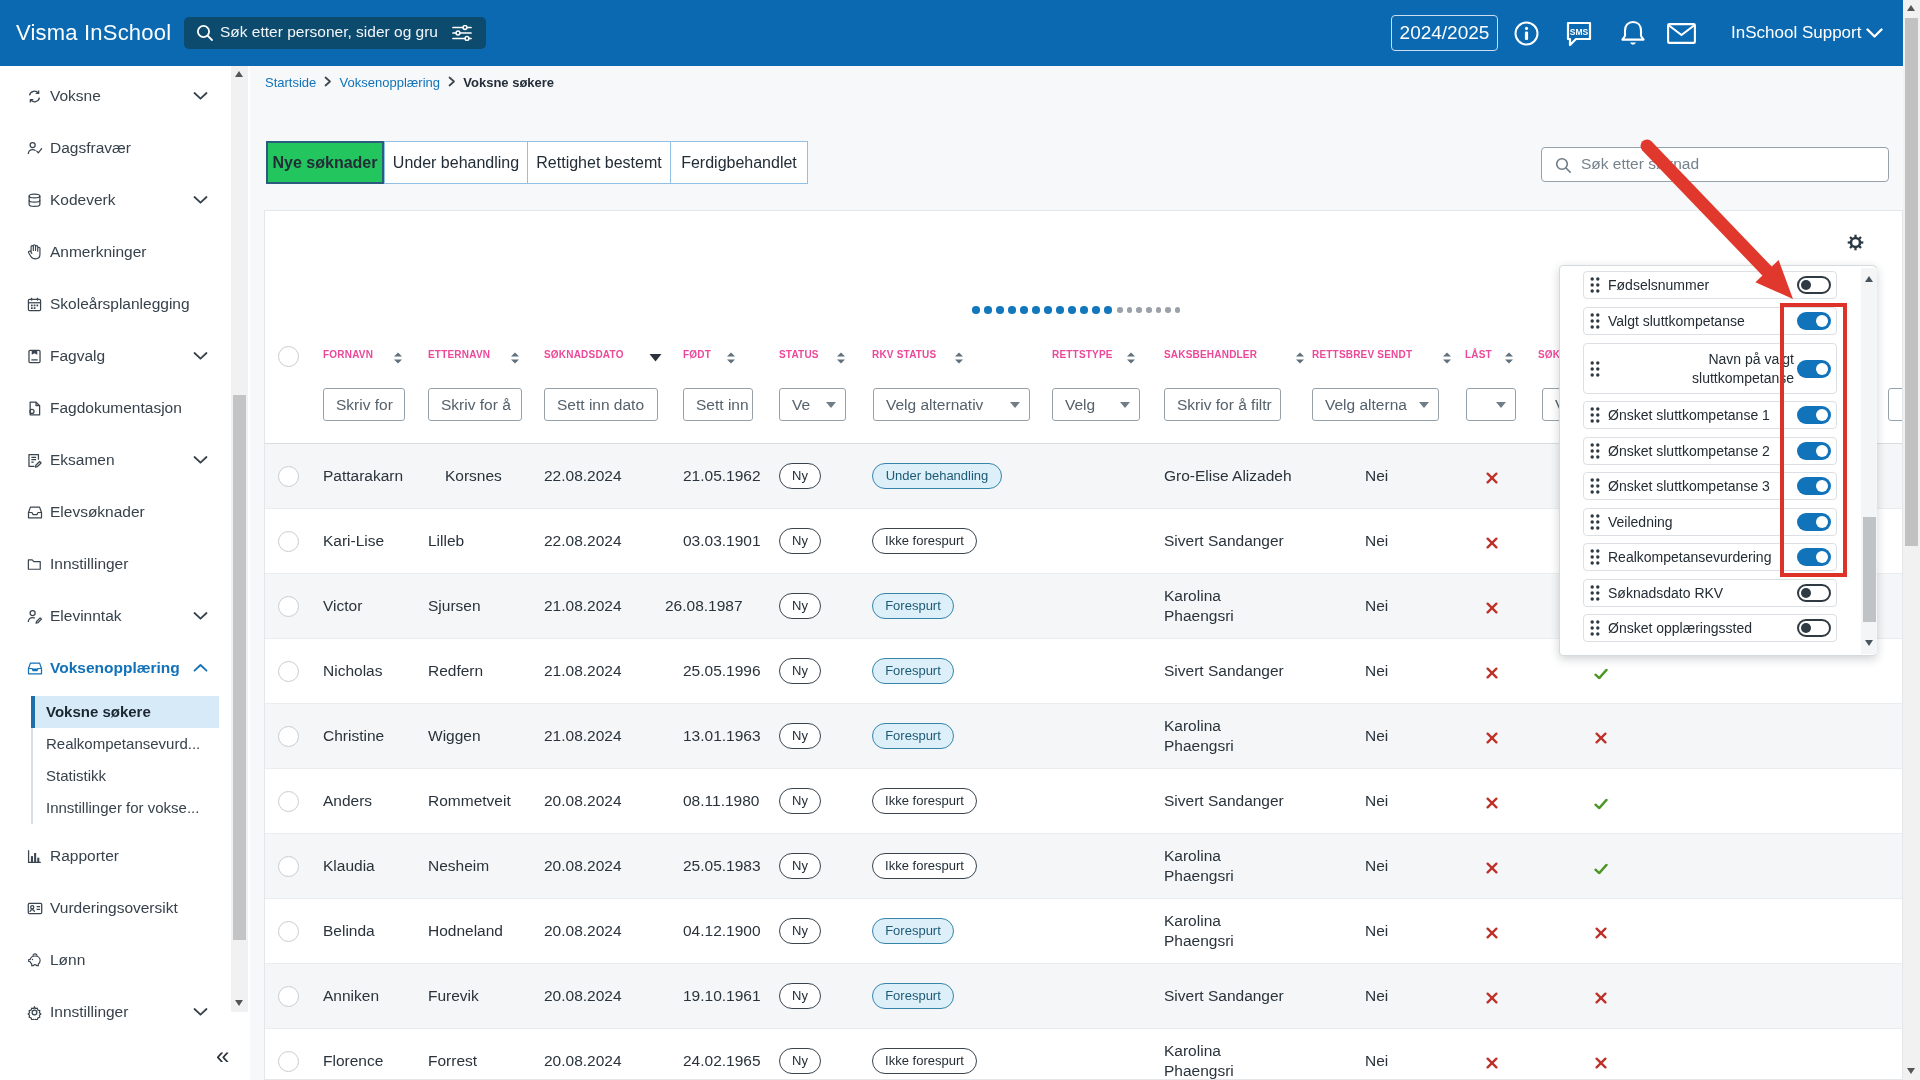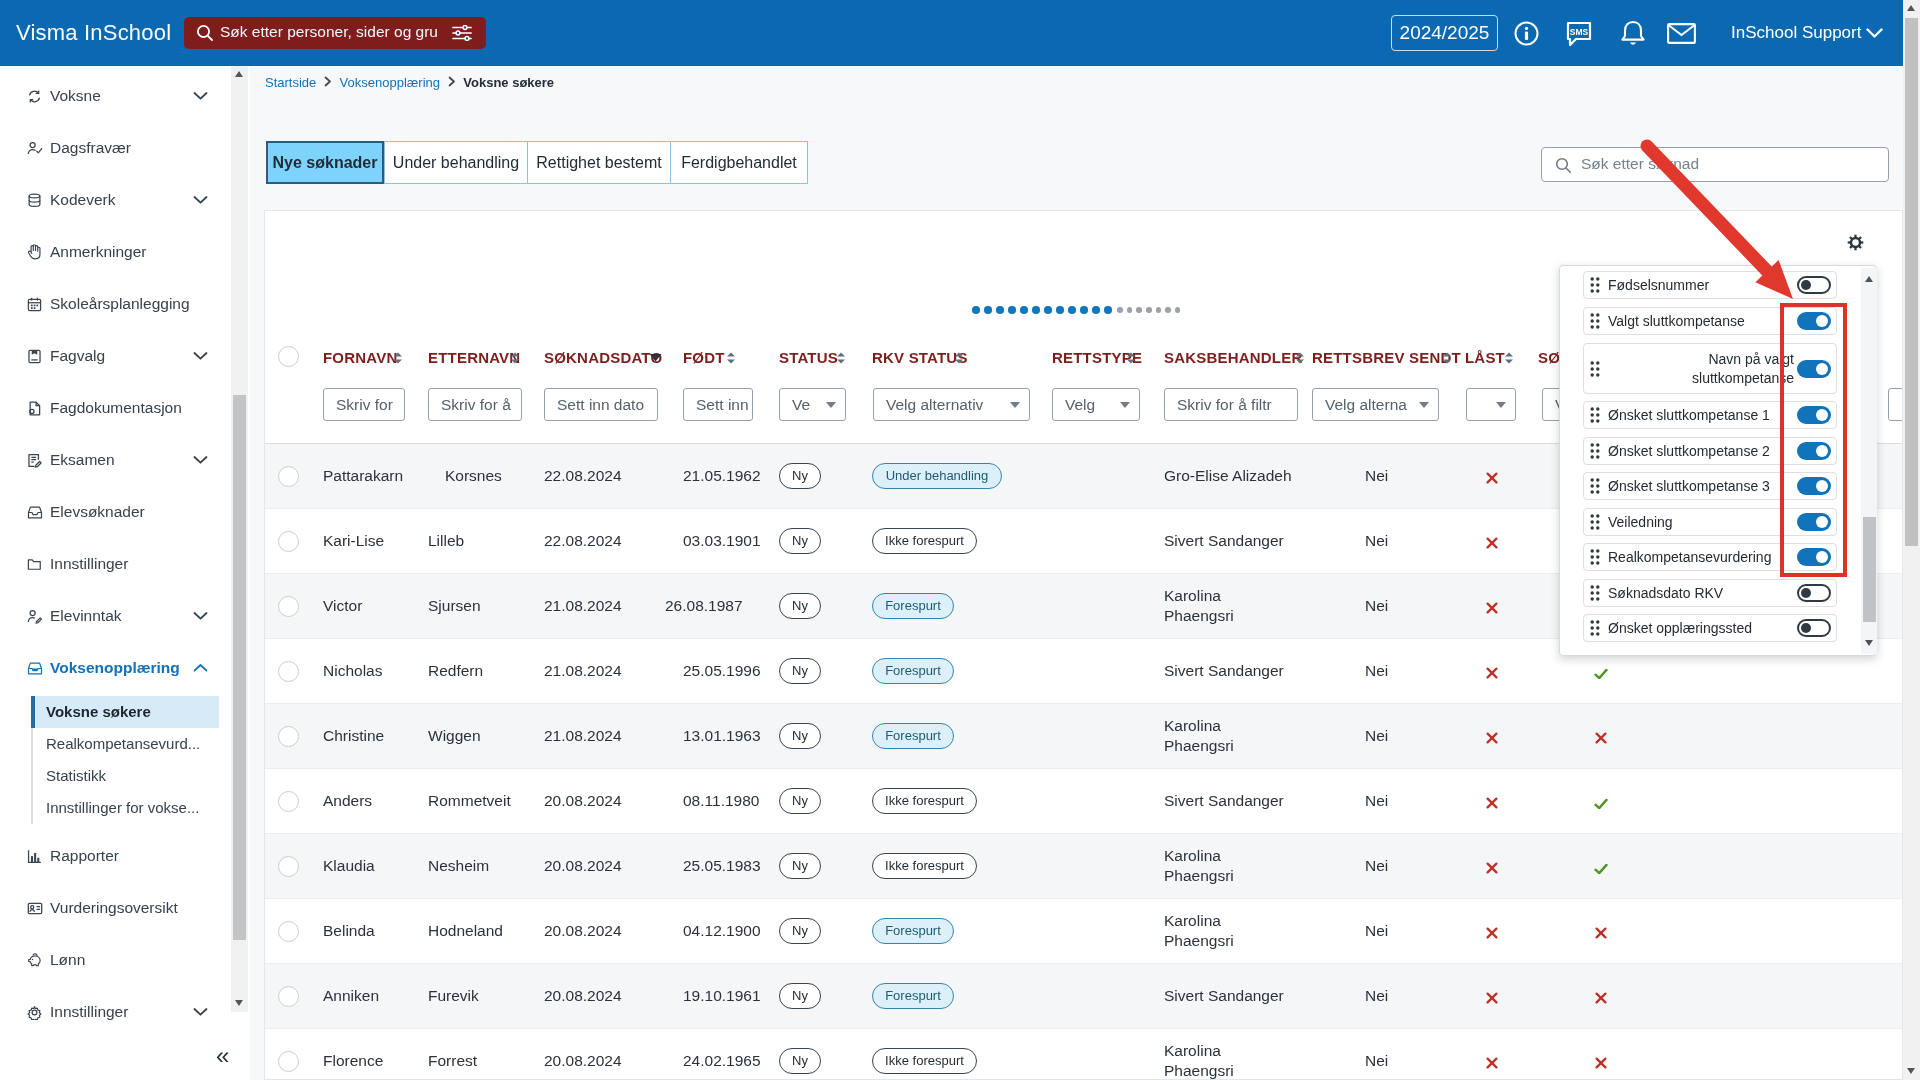--- a/index.html
+++ b/index.html
@@ -4,49 +4,49 @@
 <title>Visma InSchool</title>
 <style>
   * { margin:0; padding:0; box-sizing:border-box; }
   html,body { width:1920px; height:1080px; overflow:hidden; }
   body { font-family:"Liberation Sans", sans-serif; position:relative; background:#F7F8F9; }
   .abs { position:absolute; }
 
   
   #header { left:0; top:0; width:1920px; height:66px; background:#0A69B1; z-index:10; }
   #logo { left:16px; top:20px; color:#FDFEFE; font-size:22px; letter-spacing:0.2px; }
-  #hsearch { left:184px; top:17px; width:302px; height:32px; background:#7f1d1d; border-radius:5px; }
+  #hsearch { left:184px; top:17px; width:302px; height:32px; background:#0c4a6e; border-radius:5px; }
   #hsearch .ph { position:absolute; left:36px; top:6px; font-size:15.5px; color:#F2F6F9; white-space:nowrap; overflow:hidden; width:236px; }
   #yearbox { left:1391px; top:15px; width:107px; height:36px; border:1px solid #CBDDEC; border-radius:4px; color:#fff; font-size:19px; text-align:center; line-height:34px; }
   #hsupport { left:1731px; top:23px; color:#fff; font-size:17px; }
 
   
   #sidebar { left:0; top:66px; width:250px; height:1014px; background:#fff; z-index:5; }
   .mitem { position:absolute; left:0; width:222px; height:36px; }
   .mitem .ic { position:absolute; left:27px; top:0; }
   .mitem .lb { position:absolute; left:50px; top:50%; transform:translateY(-50%); font-size:15.5px; color:#37424C; white-space:nowrap; }
   .mitem .chev { position:absolute; left:193px; top:50%; transform:translateY(-50%); }
   .sub { position:absolute; left:46px; font-size:15px; color:#37424C; white-space:nowrap; }
   #sbscroll { left:231px; top:0; width:17px; height:946px; background:#F1F1F1; }
   #sbthumb { left:233px; width:13px; background:#C2C4C6; }
 
   
   #content { left:250px; top:66px; width:1653px; height:1014px; background:#F7F8F9; }
   .crumb { font-size:13px; }
   .crumb a { color:#1172B8; text-decoration:none; }
   .tab { position:absolute; top:141px; height:43px; background:#fff; border:1px solid #92C0E5; font-size:16px; color:#222D37; text-align:center; line-height:41px; }
-  .tab.active { background:#7dd3fc; border:2px solid #2B5B7D; font-weight:bold; line-height:39px; }
+  .tab.active { background:#22c55e; border:2px solid #2B5B7D; font-weight:bold; line-height:39px; }
   #csearch { left:1541px; top:147px; width:348px; height:35px; background:#fff; border:1px solid #96A2AB; border-radius:4px; }
   #csearch .ph { position:absolute; left:39px; top:7px; font-size:15.5px; color:#75828C; }
 
   
   #card { left:264px; top:210px; width:1639px; height:870px; background:#fff; border:1px solid #E3E7EA; overflow:hidden; z-index:1; }
   #card h1 { position:absolute; left:14px; top:19px; font-size:19.5px; font-weight:normal; color:#2A333C; }
   .dot { position:absolute; border-radius:50%; top:305px; }
-  .th { position:absolute; top:138px; font-size:15px; font-weight:bold; color:#7f1d1d; letter-spacing:0.2px; white-space:nowrap; }
+  .th { position:absolute; top:138px; font-size:10px; font-weight:bold; color:#ec4899; letter-spacing:0.2px; white-space:nowrap; }
   .fin { position:absolute; top:177px; height:33px; border:1px solid #96A2AB; border-radius:3px; background:#fff; font-size:15.5px; color:#55616B; line-height:31px; padding-left:12px; white-space:nowrap; overflow:hidden; }
   .row { position:absolute; left:0; width:1637px; height:65px; border-bottom:1px solid #EBEEF0; }
   .row.g { background:#F4F6F7; }
   .cell { position:absolute; top:50%; transform:translateY(-50%); font-size:15.5px; color:#2A333C; white-space:nowrap; }
   .cbx { position:absolute; width:21px; height:21px; border:1px solid #C7CDD2; border-radius:50%; background:#fff; }
   .pill { position:absolute; top:50%; transform:translateY(-50%); height:26px; border-radius:13px; font-size:13px; line-height:24px; text-align:center; }
   .pill.w { background:#fff; border:1px solid #39444E; color:#242E37; }
   .pill.b { background:#DDF0FA; border:1px solid #3585A9; color:#1D5A74; }
   .xm { position:absolute; top:50%; transform:translateY(-50%); width:12px; height:12px; }
   .vm { position:absolute; top:50%; transform:translateY(-50%); width:14px; height:11px; }
@@ -430,21 +430,21 @@
         <polygon points="0,4.6 8,4.6 4,0.4" fill="#5E707C"></polygon>
         <polygon points="0,7.4 8,7.4 4,11.6" fill="#5E707C"></polygon>
       </svg>
     <div class="fin" style="left:58px;width:82px">Skriv for</div>
     <div class="fin" style="left:163px;width:94px">Skriv for å</div>
     <div class="fin" style="left:279px;width:114px">Sett inn dato</div>
     <div class="fin" style="left:418px;width:70px">Sett inn</div>
     <div class="fin" style="left:514px;width:67px">Ve<div style="position:absolute;right:9px;top:13px;width:0;height:0;border-left:5px solid transparent;border-right:5px solid transparent;border-top:6px solid #707C86"></div></div>
     <div class="fin" style="left:608px;width:157px">Velg alternativ<div style="position:absolute;right:9px;top:13px;width:0;height:0;border-left:5px solid transparent;border-right:5px solid transparent;border-top:6px solid #707C86"></div></div>
     <div class="fin" style="left:787px;width:88px">Velg<div style="position:absolute;right:9px;top:13px;width:0;height:0;border-left:5px solid transparent;border-right:5px solid transparent;border-top:6px solid #707C86"></div></div>
-    <div class="fin" style="left:899px;width:134px">Skriv for å filtr</div>
+    <div class="fin" style="left:899px;width:117px">Skriv for å filtr</div>
     <div class="fin" style="left:1047px;width:127px">Velg alterna<div style="position:absolute;right:9px;top:13px;width:0;height:0;border-left:5px solid transparent;border-right:5px solid transparent;border-top:6px solid #707C86"></div></div>
     <div class="fin" style="left:1201px;width:50px">
         <div style="position:absolute;right:9px;top:13px;width:0;height:0;border-left:5px solid transparent;border-right:5px solid transparent;border-top:6px solid #707C86"></div>
       </div>
     <div class="fin" style="left:1277px;width:79px">V<div style="position:absolute;right:9px;top:13px;width:0;height:0;border-left:5px solid transparent;border-right:5px solid transparent;border-top:6px solid #707C86"></div></div>
     <div class="fin" style="left:1623px;width:50px"></div>
   </div>
   <div class="abs" style="left:0;top:232px;width:1637px;height:1px;background:#D8DDE1"></div>
   <div id="rows">
     <div class="row g" style="top:233px">

